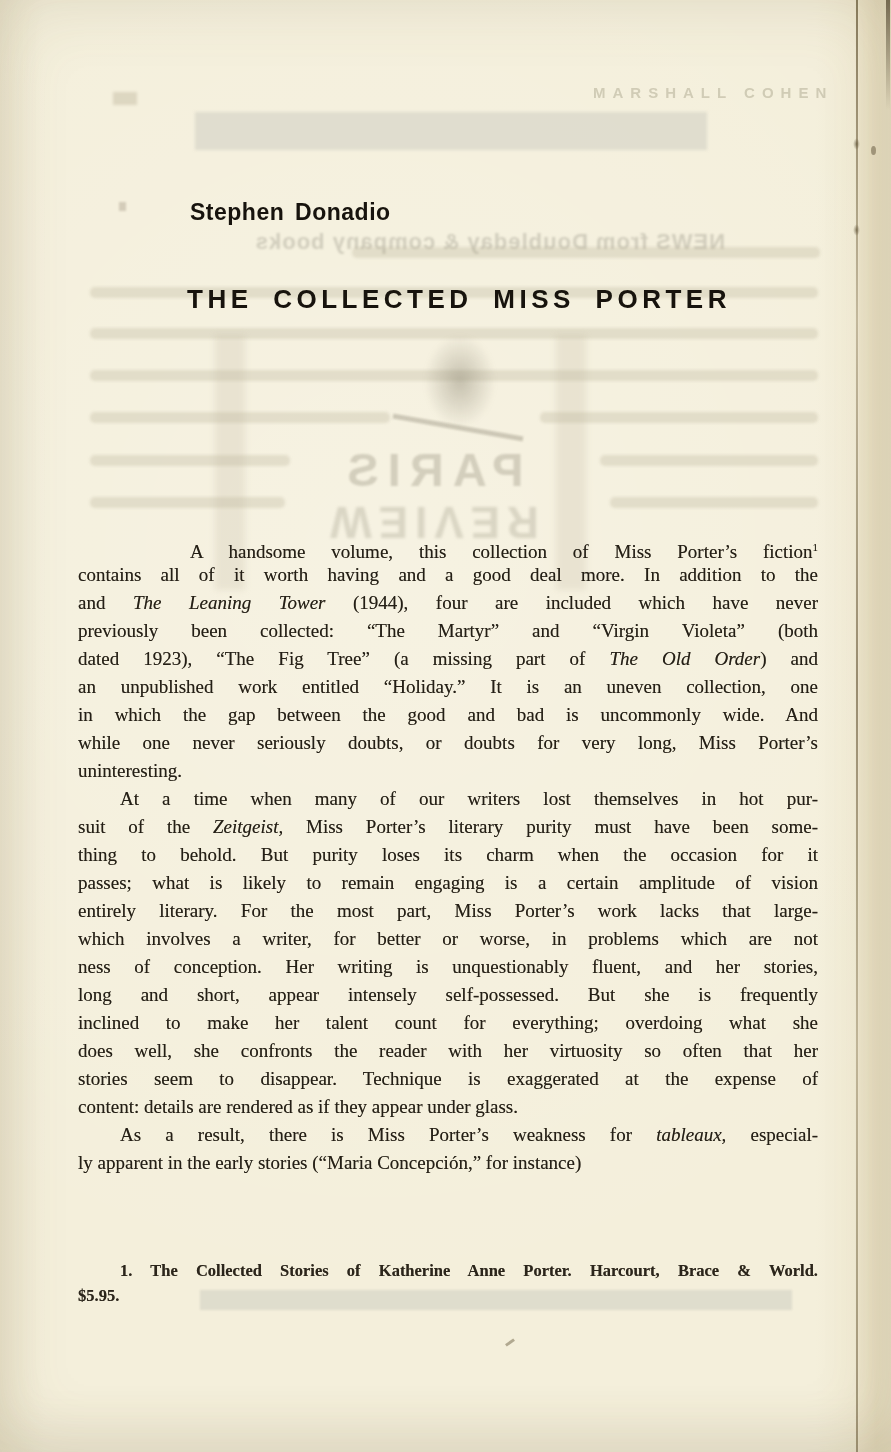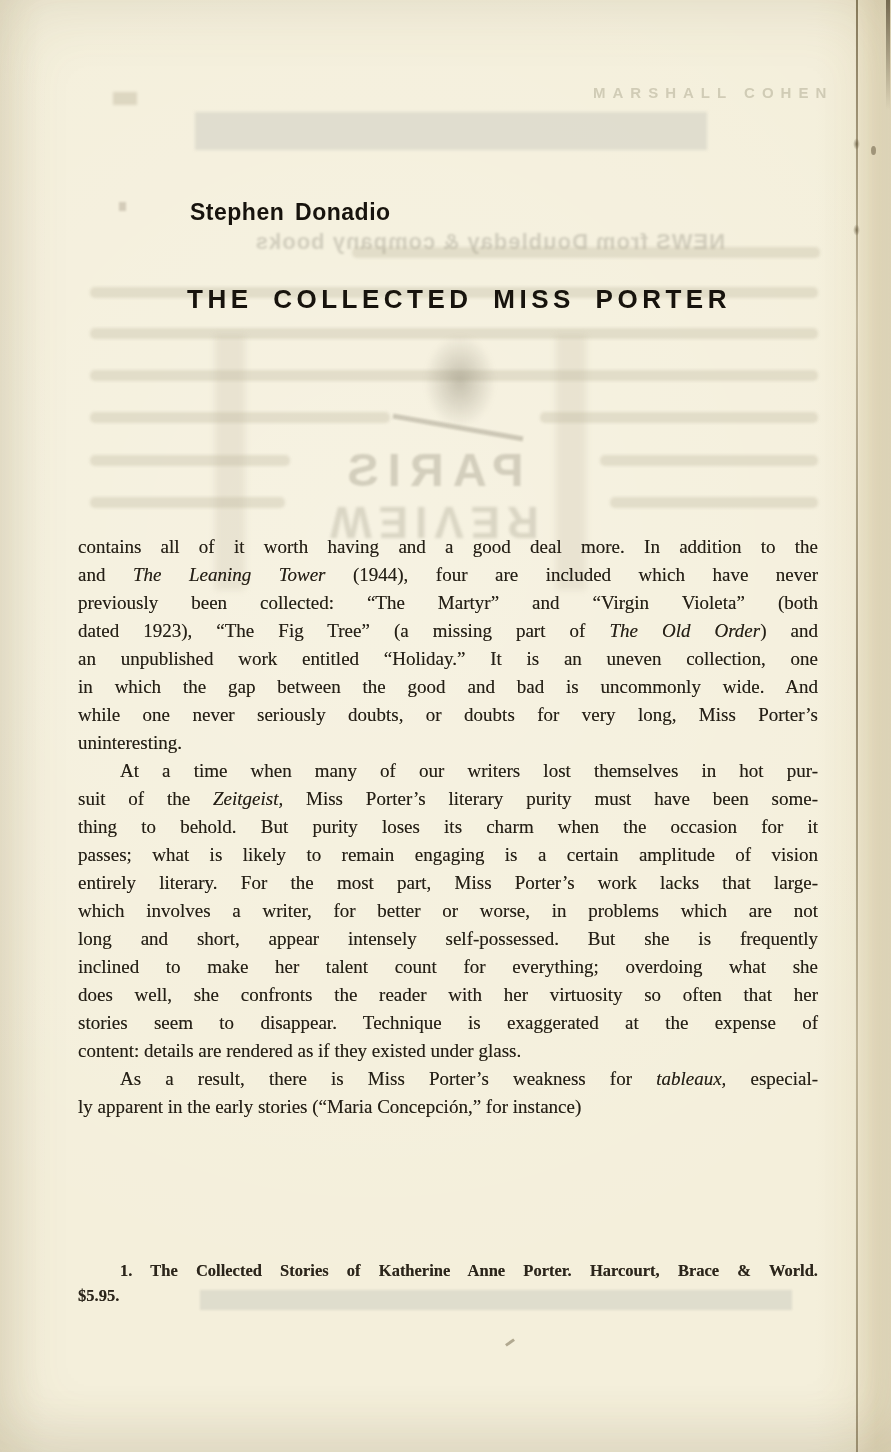--- a/index.html
+++ b/index.html
@@ -99,39 +99,41 @@
   <div class="edge-notch" style="left:853px;top:138px;"></div>
   <div class="edge-notch" style="left:853px;top:224px;"></div>
   <div class="edge-dark-top"></div>
   <div class="speck-a"></div>
   <div class="speck-b"></div>
   <div class="speck-c"></div>
 
   <div class="printed author">Stephen Donadio</div>
   <div class="printed title">THE COLLECTED MISS PORTER</div>
   <div class="printed bodytext">
+      <div class="bline" style="text-indent: 112px;"><span>A handsome volume, this collection of Miss Porter’s fiction</span><span class="sup">1</span></div>
       <div class="bline"><span>contains all of it worth having and a good deal more. In addition to the</span></div>
       <div class="bline"><span>and </span><span class="it">The Leaning Tower</span><span> (1944), four are included which have never</span></div>
       <div class="bline"><span>previously been collected: “The Martyr” and “Virgin Violeta” (both</span></div>
       <div class="bline"><span>dated 1923), “The Fig Tree” (a missing part of </span><span class="it">The Old Order</span><span>) and</span></div>
       <div class="bline"><span>an unpublished work entitled “Holiday.” It is an uneven collection, one</span></div>
       <div class="bline"><span>in which the gap between the good and bad is uncommonly wide. And</span></div>
       <div class="bline"><span>while one never seriously doubts, or doubts for very long, Miss Porter’s</span></div>
       <div class="bline last"><span>uninteresting.</span></div>
       <div class="bline" style="text-indent: 42px;"><span>At a time when many of our writers lost themselves in hot pur-</span></div>
       <div class="bline"><span>suit of the </span><span class="it">Zeitgeist,</span><span> Miss Porter’s literary purity must have been some-</span></div>
       <div class="bline"><span>thing to behold. But purity loses its charm when the occasion for it</span></div>
       <div class="bline"><span>passes; what is likely to remain engaging is a certain amplitude of vision</span></div>
       <div class="bline"><span>entirely literary. For the most part, Miss Porter’s work lacks that large-</span></div>
       <div class="bline"><span>which involves a writer, for better or worse, in problems which are not</span></div>
+      <div class="bline"><span>ness of conception. Her writing is unquestionably fluent, and her stories,</span></div>
       <div class="bline"><span>long and short, appear intensely self-possessed. But she is frequently</span></div>
       <div class="bline"><span>inclined to make her talent count for everything; overdoing what she</span></div>
       <div class="bline"><span>does well, she confronts the reader with her virtuosity so often that her</span></div>
       <div class="bline"><span>stories seem to disappear. Technique is exaggerated at the expense of</span></div>
-      <div class="bline last"><span>content: details are rendered as if they existed under glass.</span></div>
+      <div class="bline last"><span>content: details are rendered as if they appear under glass.</span></div>
       <div class="bline" style="text-indent: 42px;"><span>As a result, there is Miss Porter’s weakness for </span><span class="it">tableaux,</span><span> especial-</span></div>
       <div class="bline last"><span>ly apparent in the early stories (“Maria Concepción,” for instance)</span></div>
     </div>
   <div class="printed footnote">
       <div class="bline" style="text-indent: 42px;"><span>1. The Collected Stories of Katherine Anne Porter. Harcourt, Brace &amp; World.</span></div>
       <div class="bline last"><span>$5.95.</span></div>
     </div>
 
   <div class="vignette"></div>
 </div>

